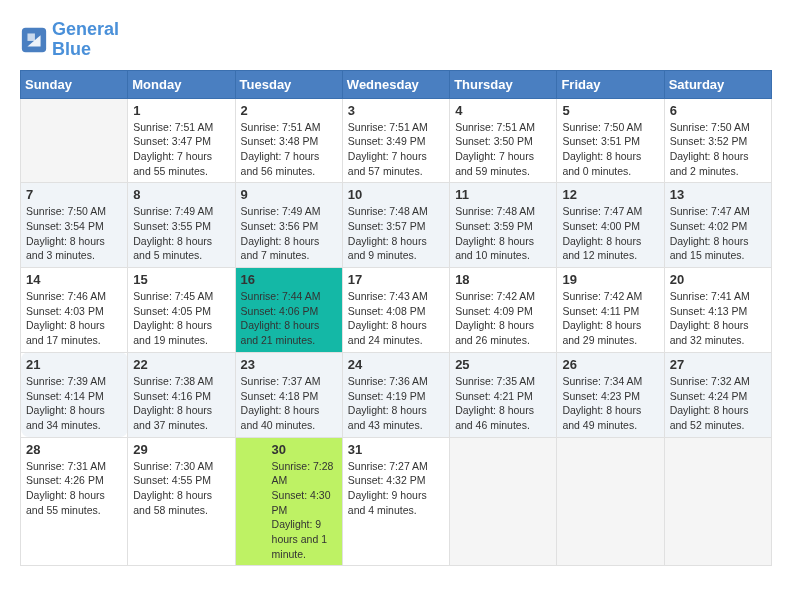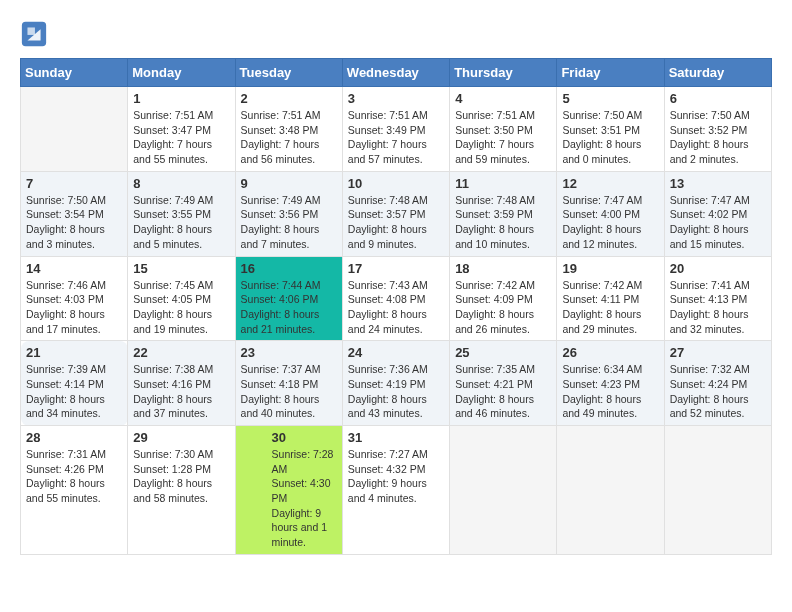--- a/index.html
+++ b/index.html
@@ -87,20 +87,24 @@
 </head>
 <body>
 
 <div class="header">
   <div class="logo">
     <svg class="logo-icon" viewBox="0 0 30 30">
       <rect x="2" y="2" width="26" height="26" rx="4" fill="#4a7fc1"></rect>
       <polygon points="8,22 22,10 22,22" fill="#fff" opacity="0.9"></polygon>
       <rect x="8" y="8" width="8" height="8" fill="#fff" opacity="0.7"></rect>
     </svg>
+    <div class="logo-text">
+      <div><span>General</span></div>
+      <div><span style="color:#4a90d9">Blue</span></div>
+    </div>
   </div>
   <div class="title-block">
     <div class="main-title"></div>
     <div class="subtitle"></div>
   </div>
 </div>
 
 <table>
   <thead>
     <tr>
@@ -318,21 +322,21 @@
         <span class="day-num">25</span>
         <div class="day-info">
           <div>Sunrise: 7:35 AM</div>
           <div>Sunset: 4:21 PM</div>
           <div>Daylight: 8 hours and 46 minutes.</div>
         </div>
       </td>
         <td style="background: rgb(240, 244, 248);">
         <span class="day-num">26</span>
         <div class="day-info">
-          <div>Sunrise: 6:34 AM</div>
+          <div>Sunrise: 7:34 AM</div>
           <div>Sunset: 4:23 PM</div>
           <div>Daylight: 8 hours and 49 minutes.</div>
         </div>
       </td>
         <td style="background: rgb(240, 244, 248);">
         <span class="day-num">27</span>
         <div class="day-info">
           <div>Sunrise: 7:32 AM</div>
           <div>Sunset: 4:24 PM</div>
           <div>Daylight: 8 hours and 52 minutes.</div>
@@ -345,21 +349,21 @@
         <div class="day-info">
           <div>Sunrise: 7:31 AM</div>
           <div>Sunset: 4:26 PM</div>
           <div>Daylight: 8 hours and 55 minutes.</div>
         </div>
       </td>
         <td style="background: rgb(255, 255, 255);">
         <span class="day-num">29</span>
         <div class="day-info">
           <div>Sunrise: 7:30 AM</div>
-          <div>Sunset: 1:28 PM</div>
+          <div>Sunset: 4:55 PM</div>
           <div>Daylight: 8 hours and 58 minutes.</div>
         </div>
       </td>
         <td style="background: #bef264; padding-left: 36px;">
         <span class="day-num">30</span>
         <div class="day-info">
           <div>Sunrise: 7:28 AM</div>
           <div>Sunset: 4:30 PM</div>
           <div>Daylight: 9 hours and 1 minute.</div>
         </div>

